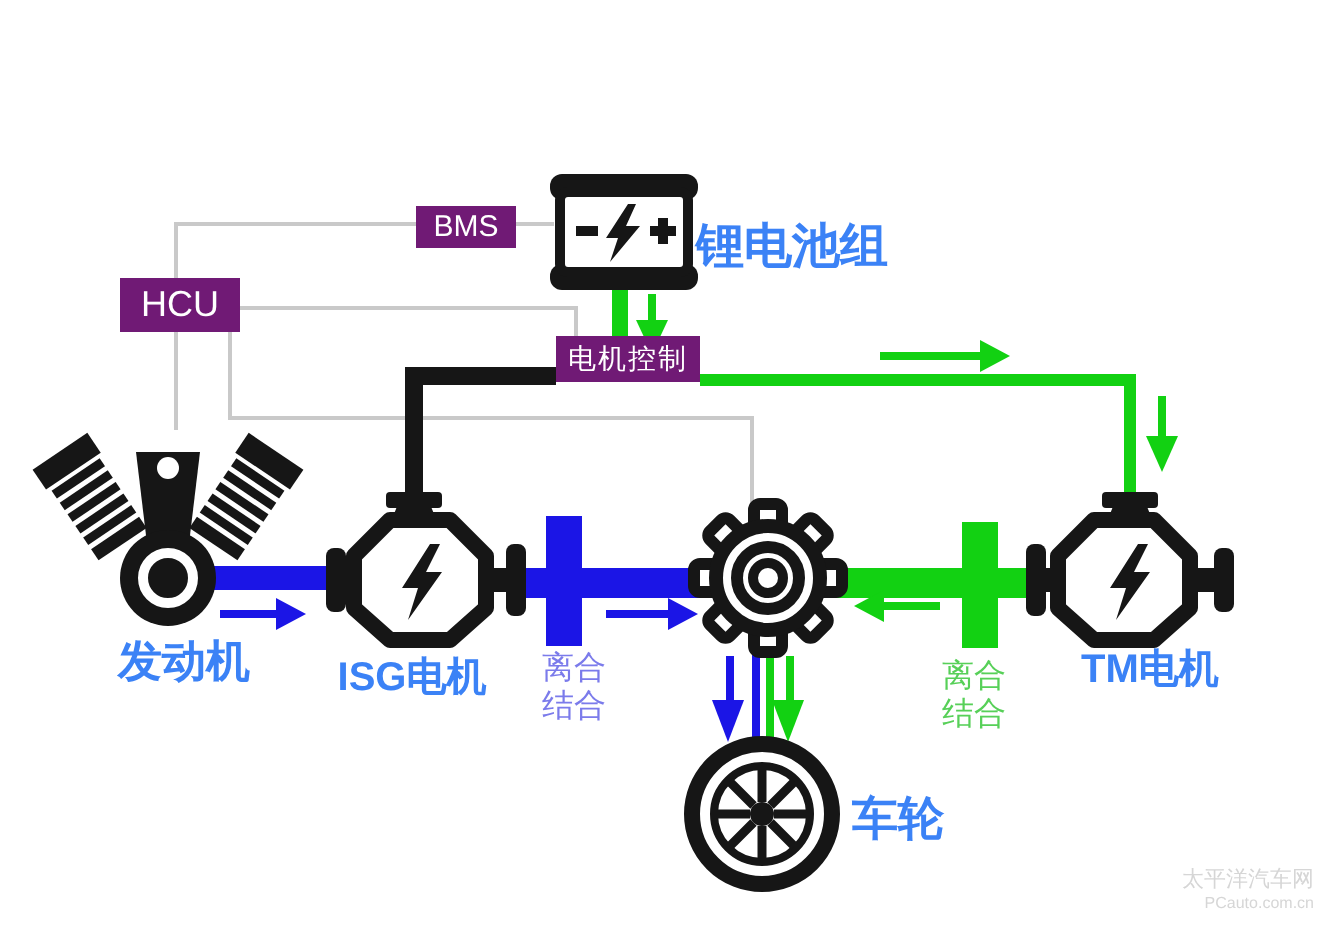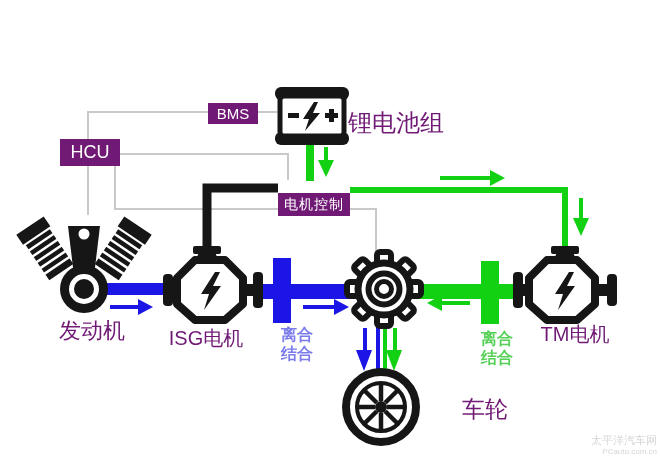--- a/index.html
+++ b/index.html
@@ -10,30 +10,30 @@
   .abs{position:absolute;}
   .title{
     left:14px;top:14px;font-size:26px;font-weight:700;color:#1a1a1a;letter-spacing:1px;
   }
   .blackbox{
     background:#701a75;color:#ffffff;display:flex;align-items:center;justify-content:center;
     box-sizing:border-box;
   }
   .bms-box{left:208px;top:103px;width:50px;height:21px;font-size:15px;}
   .hcu-box{left:60px;top:139px;width:60px;height:27px;font-size:18px;}
-  .mc-box{left:278px;top:193px;width:72px;height:23px;font-size:14px;letter-spacing:1px;}
-  .glabel{color:#701a75;white-space:nowrap;}
+  .mc-box{left:278px;top:168px;width:72px;height:23px;font-size:14px;letter-spacing:1px;}
+  .glabel{color:#3b82f6;white-space:nowrap;font-weight:bold;}
   .battery-label{left:348px;top:107px;font-size:24px;}
   .c1-label{left:240px;top:231px;width:104px;font-size:20px;text-align:center;}
   .c2-label{left:433px;top:233px;width:108px;font-size:20px;text-align:center;}
   .engine-label{left:52px;top:316px;width:80px;font-size:22px;text-align:center;}
   .isg-label{left:158px;top:325px;width:96px;font-size:20px;text-align:center;}
   .tm-label{left:529px;top:321px;width:92px;font-size:20px;text-align:center;}
-  .wheel-label{left:426px;top:394px;font-size:23px;margin-left:36px;}
-  .status{font-size:16px;line-height:19px;text-align:right;font-weight:700;}
+  .wheel-label{left:426px;top:394px;font-size:23px;}
+  .status{font-size:16px;line-height:19px;text-align:center;font-weight:400;}
   .c1-status{left:261px;top:325px;width:52px;color:#7b7beb;}
   .c2-status{left:461px;top:329px;width:52px;color:#57d058;}
   .watermark{right:3px;top:435px;text-align:right;color:#d6d6d6;line-height:11px;}
   .watermark .wm1{font-size:11px;display:block;}
   .watermark .wm2{font-size:8px;display:block;}
   svg{position:absolute;left:0;top:0;}
 </style>
 </head>
 <body>
 

